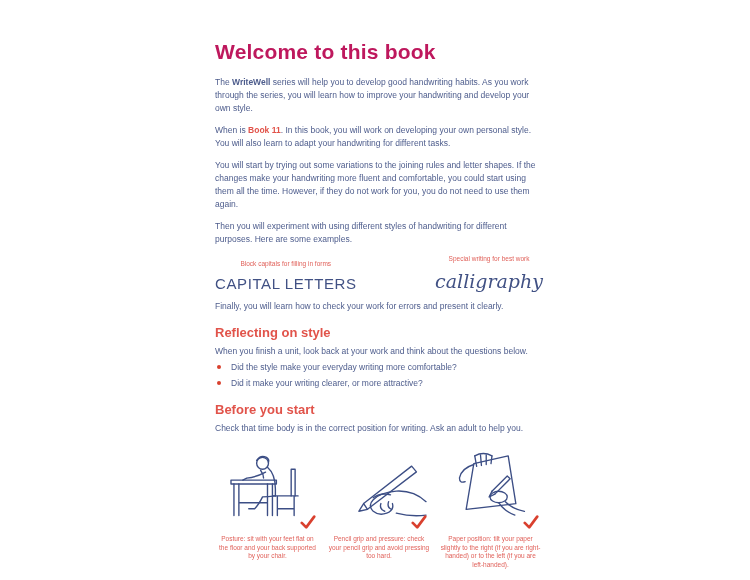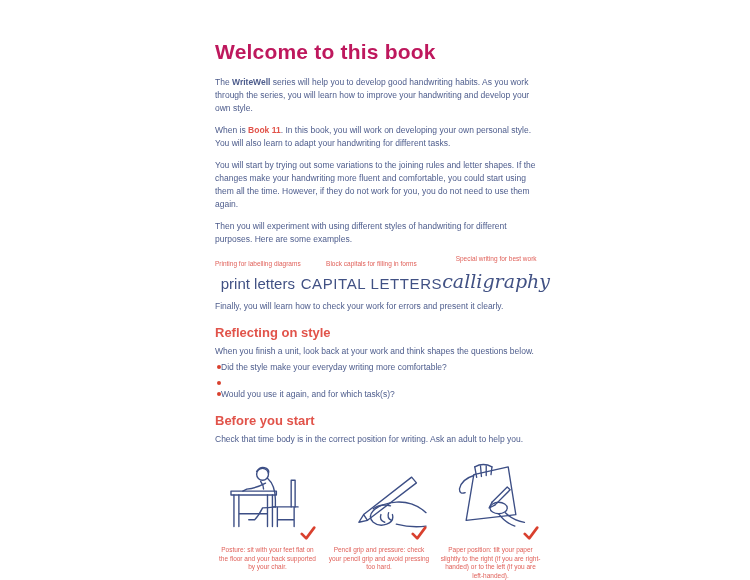--- a/index.html
+++ b/index.html
@@ -31,21 +31,21 @@
   .sample { color:#415184; white-space:nowrap; }
   .sample-print   { font-size:15px; }
   .sample-caps    { font-size:15px; letter-spacing:.6px; font-weight:400; }
   .sample-cursive { font-size:19px; font-family:"DejaVu Serif", serif; font-style:italic; }
 
   .section-h {
     color:#e1534a; font-size:13px; font-weight:700; margin:12px 0 5px;
   }
   .bullets { list-style:none; margin:3px 0 0 2px; }
   .bullets li {
-    display:flex; gap:0; align-items:flex-start;
+    display:flex; gap:10px; align-items:flex-start;
     font-size:8.5px; line-height:13px; margin-bottom:3px;
   }
   .dot { width:4px; height:4px; border-radius:50%; background:#d9402e; margin-top:4px; flex:none; }
 
   .tips { display:flex; justify-content:space-between; margin-top:13px; }
   .tip { width:32%; display:flex; flex-direction:column; align-items:center; }
   .fig {
     position:relative; width:100%; height:74px;
     display:flex; align-items:flex-end; justify-content:center;
   }
@@ -69,49 +69,42 @@
   <p class="body-p"><span>The </span><span class="brand-bold">WriteWell</span><span> series will help you to develop good handwriting habits. As you work through the series, you will learn how to improve your handwriting and develop your own style.</span></p>
 
   <p class="body-p"><span>When is </span><span class="book-bold">Book 11</span><span>. In this book, you will work on developing your own personal style. You will also learn to adapt your handwriting for different tasks.</span></p>
 
   <p class="body-p">You will start by trying out some variations to the joining rules and letter shapes. If the changes make your handwriting more fluent and comfortable, you could start using them all the time. However, if they do not work for you, you do not need to use them again.</p>
 
   <p class="body-p">Then you will experiment with using different styles of handwriting for different purposes. Here are some examples.</p>
 
   <div class="examples">
     <div class="example">
-      <div class="example-label">Printing for labelling diagrams</div>
-      <div class="sample sample-print">print letters</div>
-    </div>
-    <div class="example">
       <div class="example-label">Block capitals for filling in forms</div>
       <div class="sample sample-caps">CAPITAL LETTERS</div>
     </div>
     <div class="example">
       <div class="example-label">Special writing for best work</div>
       <div class="sample sample-cursive">calligraphy</div>
     </div>
   </div>
 
   <p class="body-p">Finally, you will learn how to check your work for errors and present it clearly.</p>
 
   <h2 class="section-h">Reflecting on style</h2>
-  <p class="body-p" style="margin-bottom:2px">When you finish a unit, look back at your work and think shapes the questions below.</p>
+  <p class="body-p" style="margin-bottom:2px">When you finish a unit, look back at your work and think about the questions below.</p>
 
   <ul class="bullets">
     <li>
         <span class="dot"></span>
         <span>Did the style make your everyday writing more comfortable?</span>
       </li>
     <li>
         <span class="dot"></span>
-      </li>
-    <li>
-        <span class="dot"></span>
-        <span>Would you use it again, and for which task(s)?</span>
+        <span>Did it make your writing clearer, or more attractive?</span>
       </li>
   </ul>
 
   <h2 class="section-h">Before you start</h2>
   <p class="body-p">Check that time body is in the correct position for writing. Ask an adult to help you.</p>
 
   <div class="tips">
 
     <figure class="tip">
       <div class="fig">

